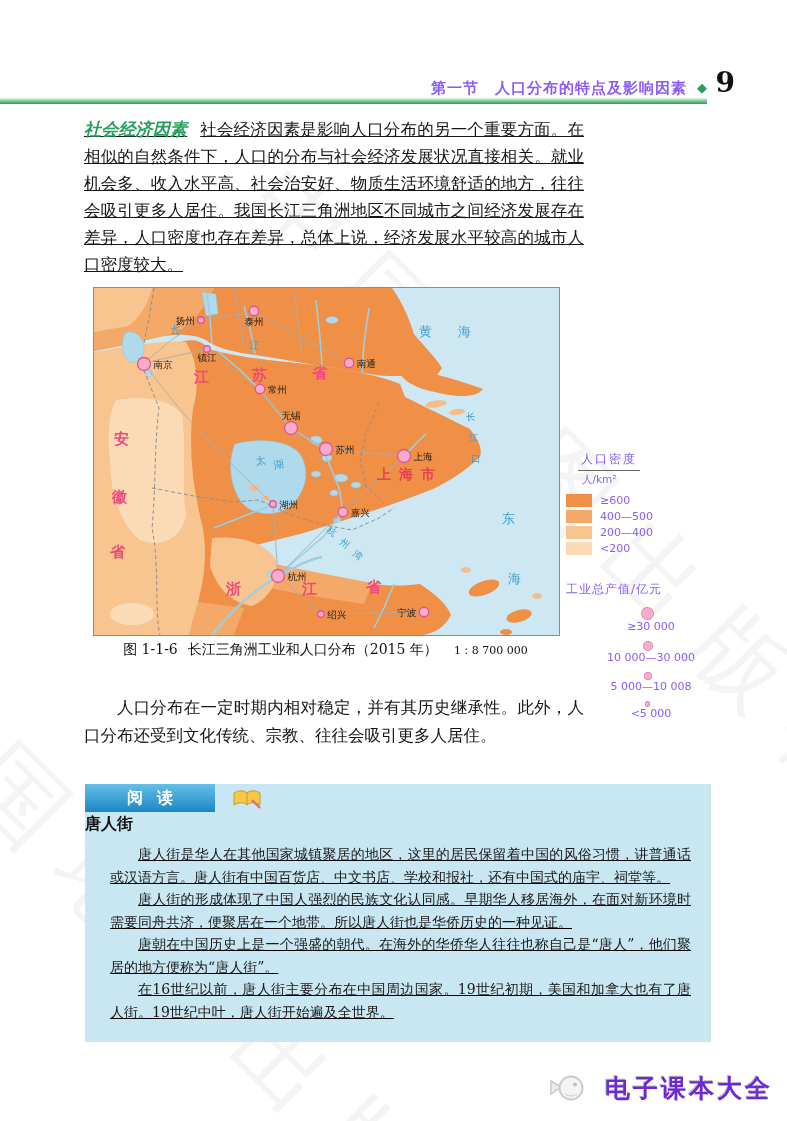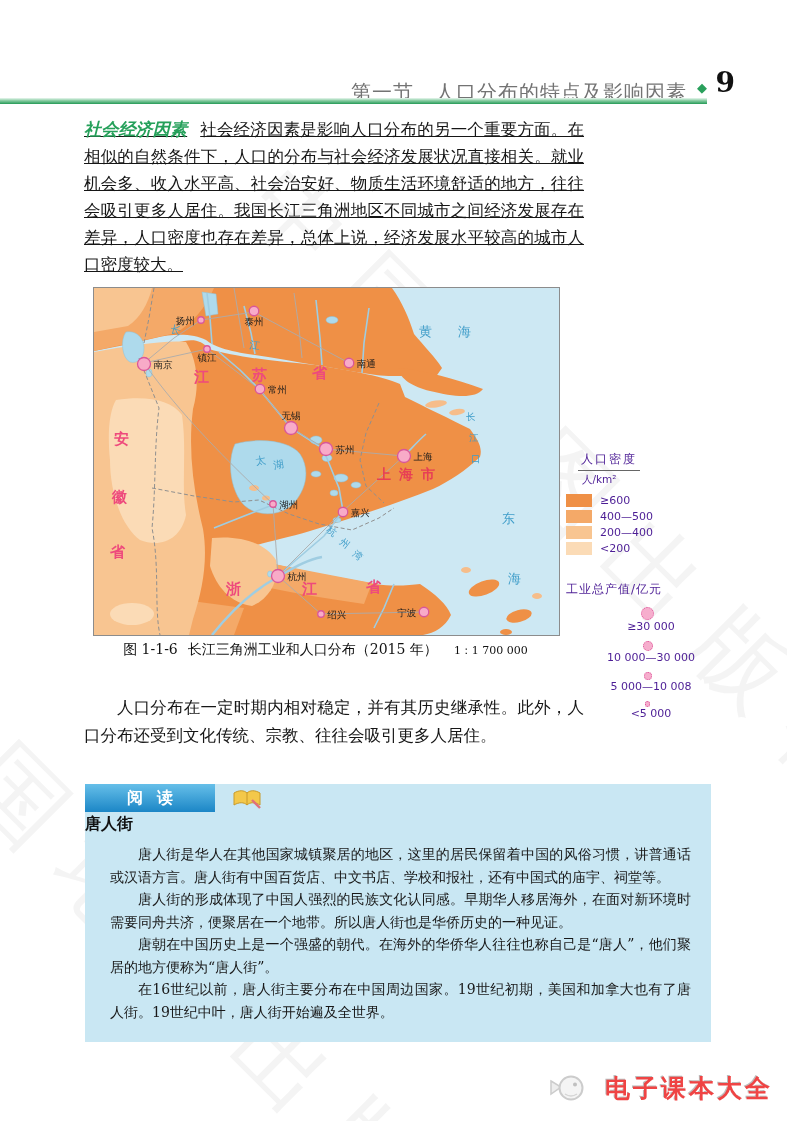--- a/index.html
+++ b/index.html
@@ -1,21 +1,21 @@
 <!DOCTYPE html>
 <html><head>
 <meta charset="utf-8">
 <style>
   html,body{margin:0;padding:0;background:#ffffff;}
   #page{position:relative;width:787px;height:1121px;background:#ffffff;overflow:hidden;
         font-family:"DejaVu Sans","Liberation Sans",sans-serif;}
 
   
-  .header-title{position:absolute;top:79px;right:100px;font-size:20px;font-weight:normal;
-        color:#737373;letter-spacing:1px;white-space:nowrap;}
+  .header-title{position:absolute;top:79px;right:100px;font-size:15px;font-weight:bold;
+        color:#8b5cf6;letter-spacing:1px;white-space:nowrap;}
   .header-diamond{position:absolute;top:80px;right:80px;color:#2aa05c;font-size:13px;}
   .page-num{position:absolute;top:66px;right:52px;font-size:28px;font-weight:bold;
         font-family:"DejaVu Serif","Liberation Serif",serif;color:#111;}
   .rule{position:absolute;top:98px;left:0;width:707px;height:6px;
         background:linear-gradient(to bottom,#eaf7f0 0%,#8fd0a8 40%,#249a56 100%);}
 
   
   .intro{position:absolute;left:84px;top:116px;width:500px;font-size:16.5px;line-height:27px;
         text-align:justify;color:#161616;font-family:"DejaVu Serif","Liberation Serif",serif;text-decoration:underline;}
   .intro-heading{color:#25a05a;font-weight:bold;font-style:italic;font-size:17px;
@@ -25,21 +25,21 @@
   .map-box{position:absolute;left:93px;top:287px;width:465px;height:347px;border:1px solid #8c8c8c;}
   svg text{font-family:"DejaVu Sans","Liberation Sans",sans-serif;}
   .city-label{font-size:9.5px;fill:#1a1a1a;}
   .province{font-size:15px;font-weight:bold;fill:#ee4a7c;}
   .muni{font-size:14px;font-weight:bold;fill:#e73f55;}
   .water-lg{font-size:13px;fill:#3f9dc9;letter-spacing:2px;}
   .water-md{font-size:10.5px;fill:#3f9dc9;}
   .water-sm{font-size:9.5px;fill:#3f9dc9;}
 
   
-  .legend{position:absolute;left:566px;top:448px;width:170px;color:#4c1d95;}
+  .legend{position:absolute;left:566px;top:448px;width:170px;color:#8b5cf6;}
   .lg-title{font-size:12px;letter-spacing:2px;border-bottom:1px solid #666;
         display:inline-block;padding:0 3px 2px;margin-left:12px;}
   .lg-unit{font-size:10.5px;margin:2px 0 7px 16px;}
   .lg-row{display:flex;align-items:center;margin-bottom:3px;}
   .lg-swatch{width:26px;height:13px;margin-right:8px;flex:none;}
   .lg-label{font-size:11px;white-space:nowrap;}
   .lg-ind-title{font-size:12px;margin:26px 0 9px 0;letter-spacing:1px;}
   .ind-cell{width:16px;display:flex;justify-content:center;margin-right:7px;flex:none;}
   .ind-circle{border-radius:50%;background:#f6aecd;border:1.5px dotted #dd4f97;box-sizing:border-box;}
   .lg-row.ind{margin-bottom:8px;flex-direction:column;}
@@ -57,33 +57,33 @@
 
   
   .reading{position:absolute;left:85px;top:784px;width:626px;height:258px;background:#c9e7f3;}
   .reading-tab{position:absolute;left:0;top:0;width:130px;height:28px;
         background:linear-gradient(#66bfe9,#1b86c6);color:#fff;font-size:16px;font-weight:bold;
         letter-spacing:14px;display:flex;align-items:center;justify-content:center;
         padding-left:14px;box-sizing:border-box;}
   .book-icon{position:absolute;left:147px;top:3px;}
   .reading-title{text-align:left;font-size:16px;font-weight:bold;margin:0;padding-top:30px;
         font-family:"DejaVu Serif","Liberation Serif",serif;color:#111;}
-  .reading-body{padding:8px 20px 0 25px;}
+  .reading-body{padding:8px 20px 0 25px;text-decoration:underline;}
   .reading-body p{margin:0;font-size:14px;line-height:22.5px;text-indent:2em;text-align:justify;
         font-family:"DejaVu Serif","Liberation Serif",serif;color:#191919;}
 
   
   .pub-wm{position:absolute;font-size:95px;letter-spacing:30px;color:rgba(100,100,100,0.07);
         transform:rotate(45deg);transform-origin:left top;white-space:nowrap;pointer-events:none;}
   #wm1{left:310px;top:140px;}
   #wm2{left:-60px;top:630px;}
 
   
   .brand{position:absolute;right:14px;top:1070px;display:flex;align-items:center;}
-  .brand-text{font-size:25px;font-weight:bold;color:#ef4444;letter-spacing:3px;margin-left:16px;
+  .brand-text{font-size:25px;font-weight:bold;color:#6d28d9;letter-spacing:3px;margin-left:16px;
         text-shadow:1px 1px 0 #ffffff,-1px -1px 0 #bcbcbc;}
 </style>
 </head>
 <body>
 
 <div id="page">
 
   <div class="pub-wm" id="wm1">中国地图出版社</div>
   <div class="pub-wm" id="wm2">中国地图出版社</div>
 
@@ -280,21 +280,21 @@
         <div class="lg-row ind">
           <span class="ind-cell">
             <span class="ind-circle" style="width: 5.5px; height: 5.5px;"></span>
           </span>
           <span class="lg-label">&lt;5 000</span>
         </div>
       </div>
   </div>
 
   <div class="caption">
-    <span class="fig-no">图 1-1-6</span><span>长江三角洲工业和人口分布（2015 年）</span><span class="scale">1：1 700 000</span>
+    <span class="fig-no">图 1-1-6</span><span>长江三角洲工业和人口分布（2015 年）</span><span class="scale">1：8 700 000</span>
   </div>
 
   <div class="para2">人口分布在一定时期内相对稳定，并有其历史继承性。此外，人口分布还受到文化传统、宗教、往往会吸引更多人居住。</div>
 
   <div class="reading">
     <div class="reading-tab">阅读</div>
     <div class="book-icon">
       <svg width="30" height="24" viewBox="0 0 30 24">
         <path d="M2,6 C7,3 12,3 15,6 C18,3 23,3 28,6 L28,18 C23,15 18,15 15,18 C12,15 7,15 2,18 Z" fill="#f3c84a" stroke="#c89a2a" stroke-width="1"></path>
         <path d="M15,6 L15,18" stroke="#c89a2a" stroke-width="1"></path>

